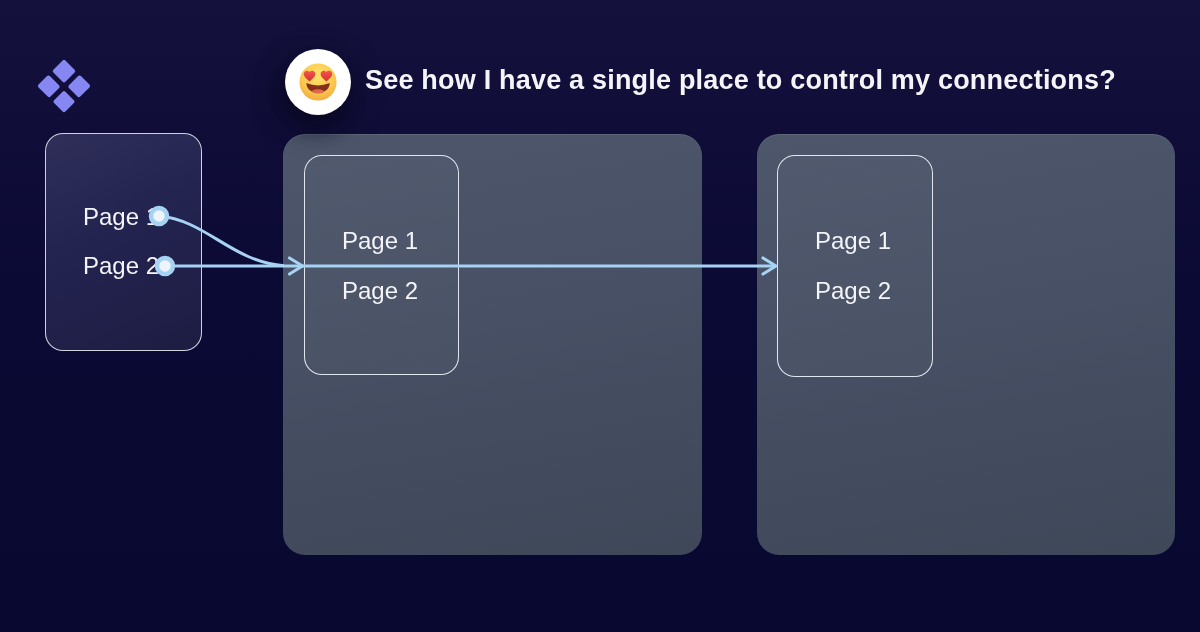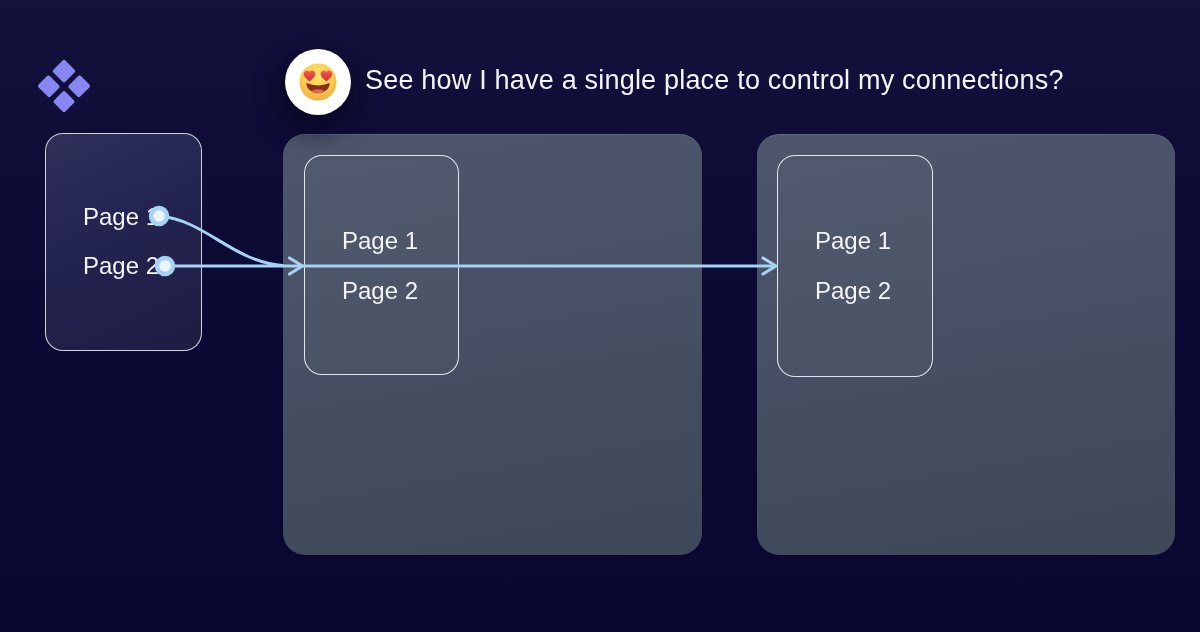--- a/index.html
+++ b/index.html
@@ -39,21 +39,21 @@
     position:absolute;left:285px;top:49px;width:66px;height:66px;
     background:var(--emoji-bg);border-radius:50%;
     display:flex;align-items:center;justify-content:center;
     box-shadow:0 12px 30px rgba(6,6,28,0.65),-8px 10px 24px rgba(6,6,28,0.45);
     z-index:6;
   }
   .emoji-badge svg{width:44px;height:44px;}
   
   .headline{
     position:absolute;left:365px;top:63px;height:34px;line-height:34px;
-    font-size:27px;font-weight:400;color:var(--text);letter-spacing:.2px;
+    font-size:27px;font-weight:700;color:var(--text);letter-spacing:.2px;
     white-space:nowrap;z-index:6;
   }
   
   .panel{
     position:absolute;border-radius:22px;z-index:1;
     background:linear-gradient(170deg,var(--panel-top) 0%,var(--panel-mid) 45%,var(--panel-bottom) 100%);
     box-shadow:inset 0 1px 0 rgba(255,255,255,0.10);
   }
   .panel-middle{left:283px;top:134px;width:419px;height:421px;}
   .panel-right{left:757px;top:134px;width:418px;height:421px;}

